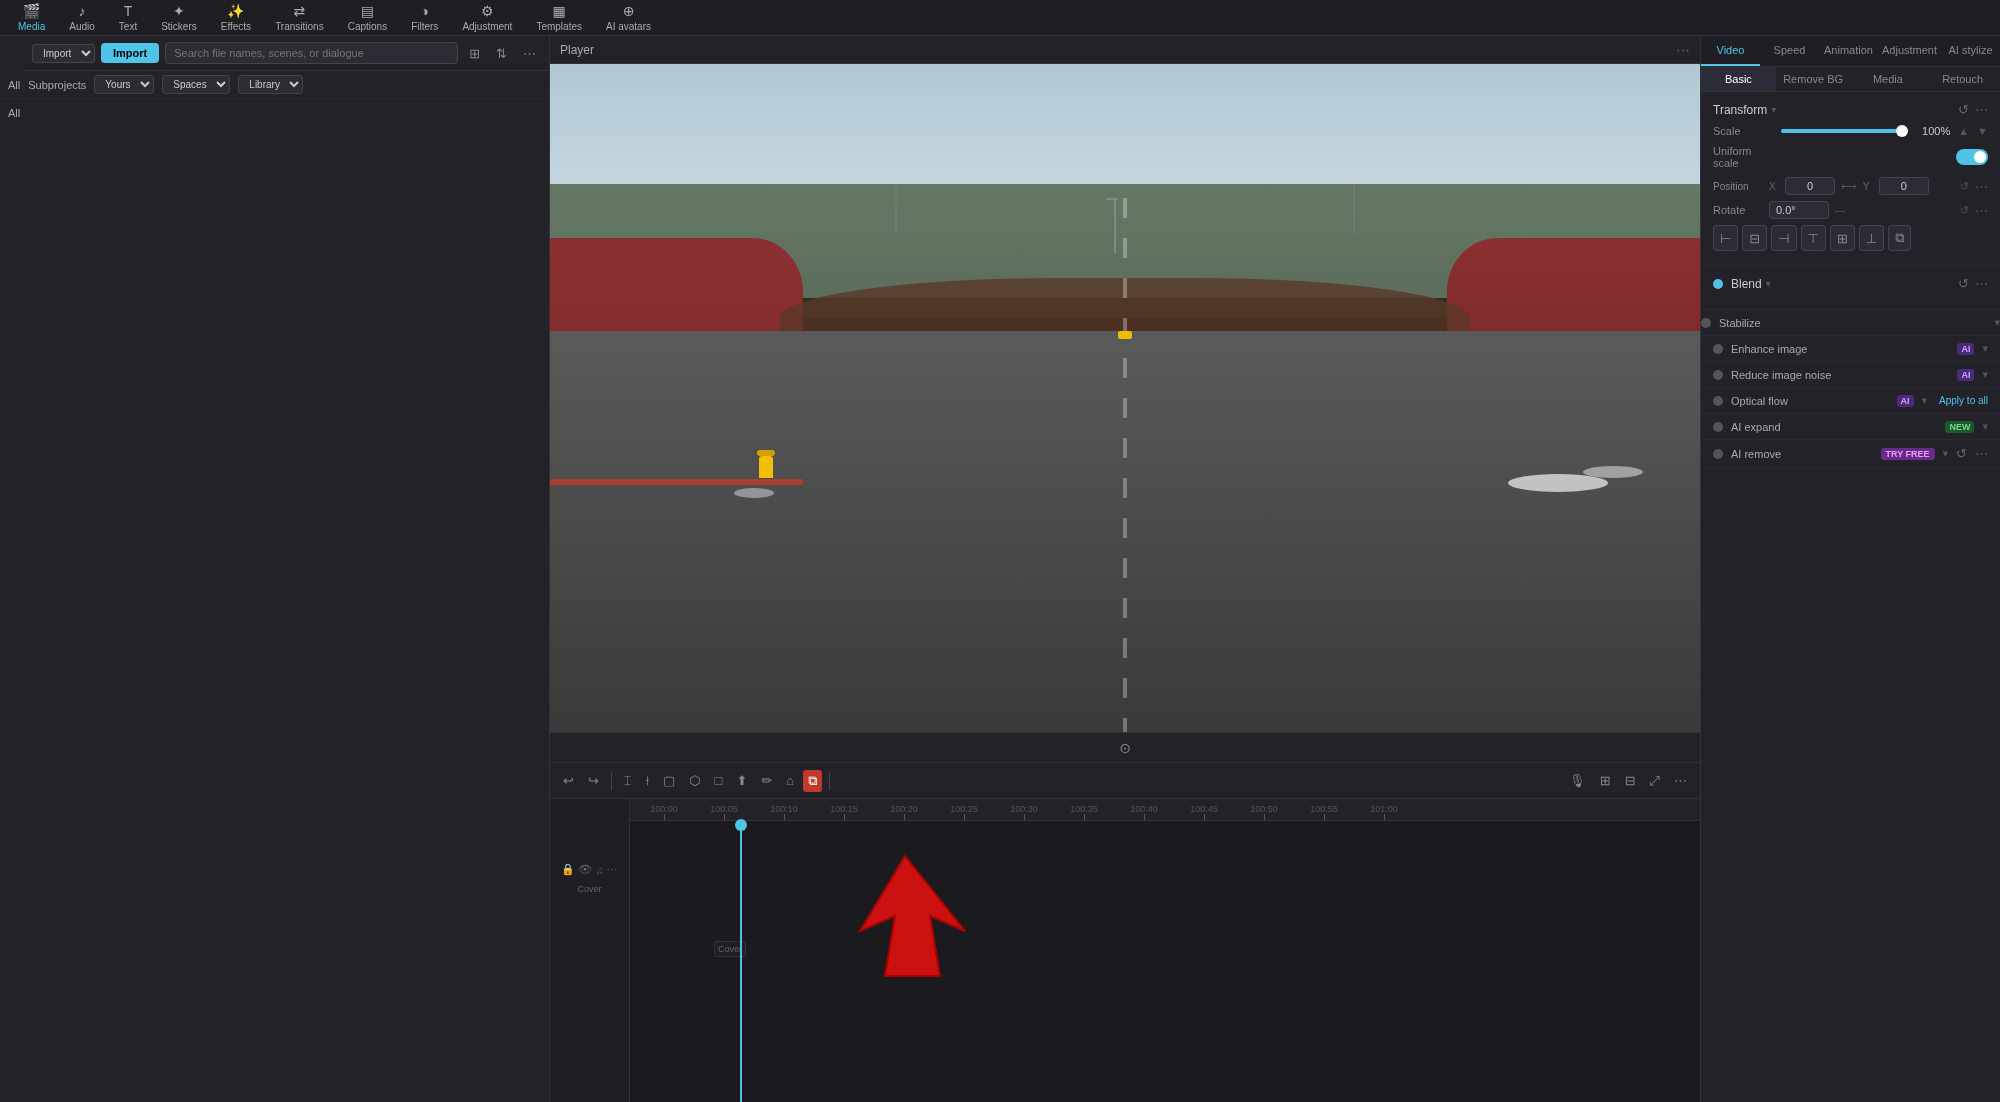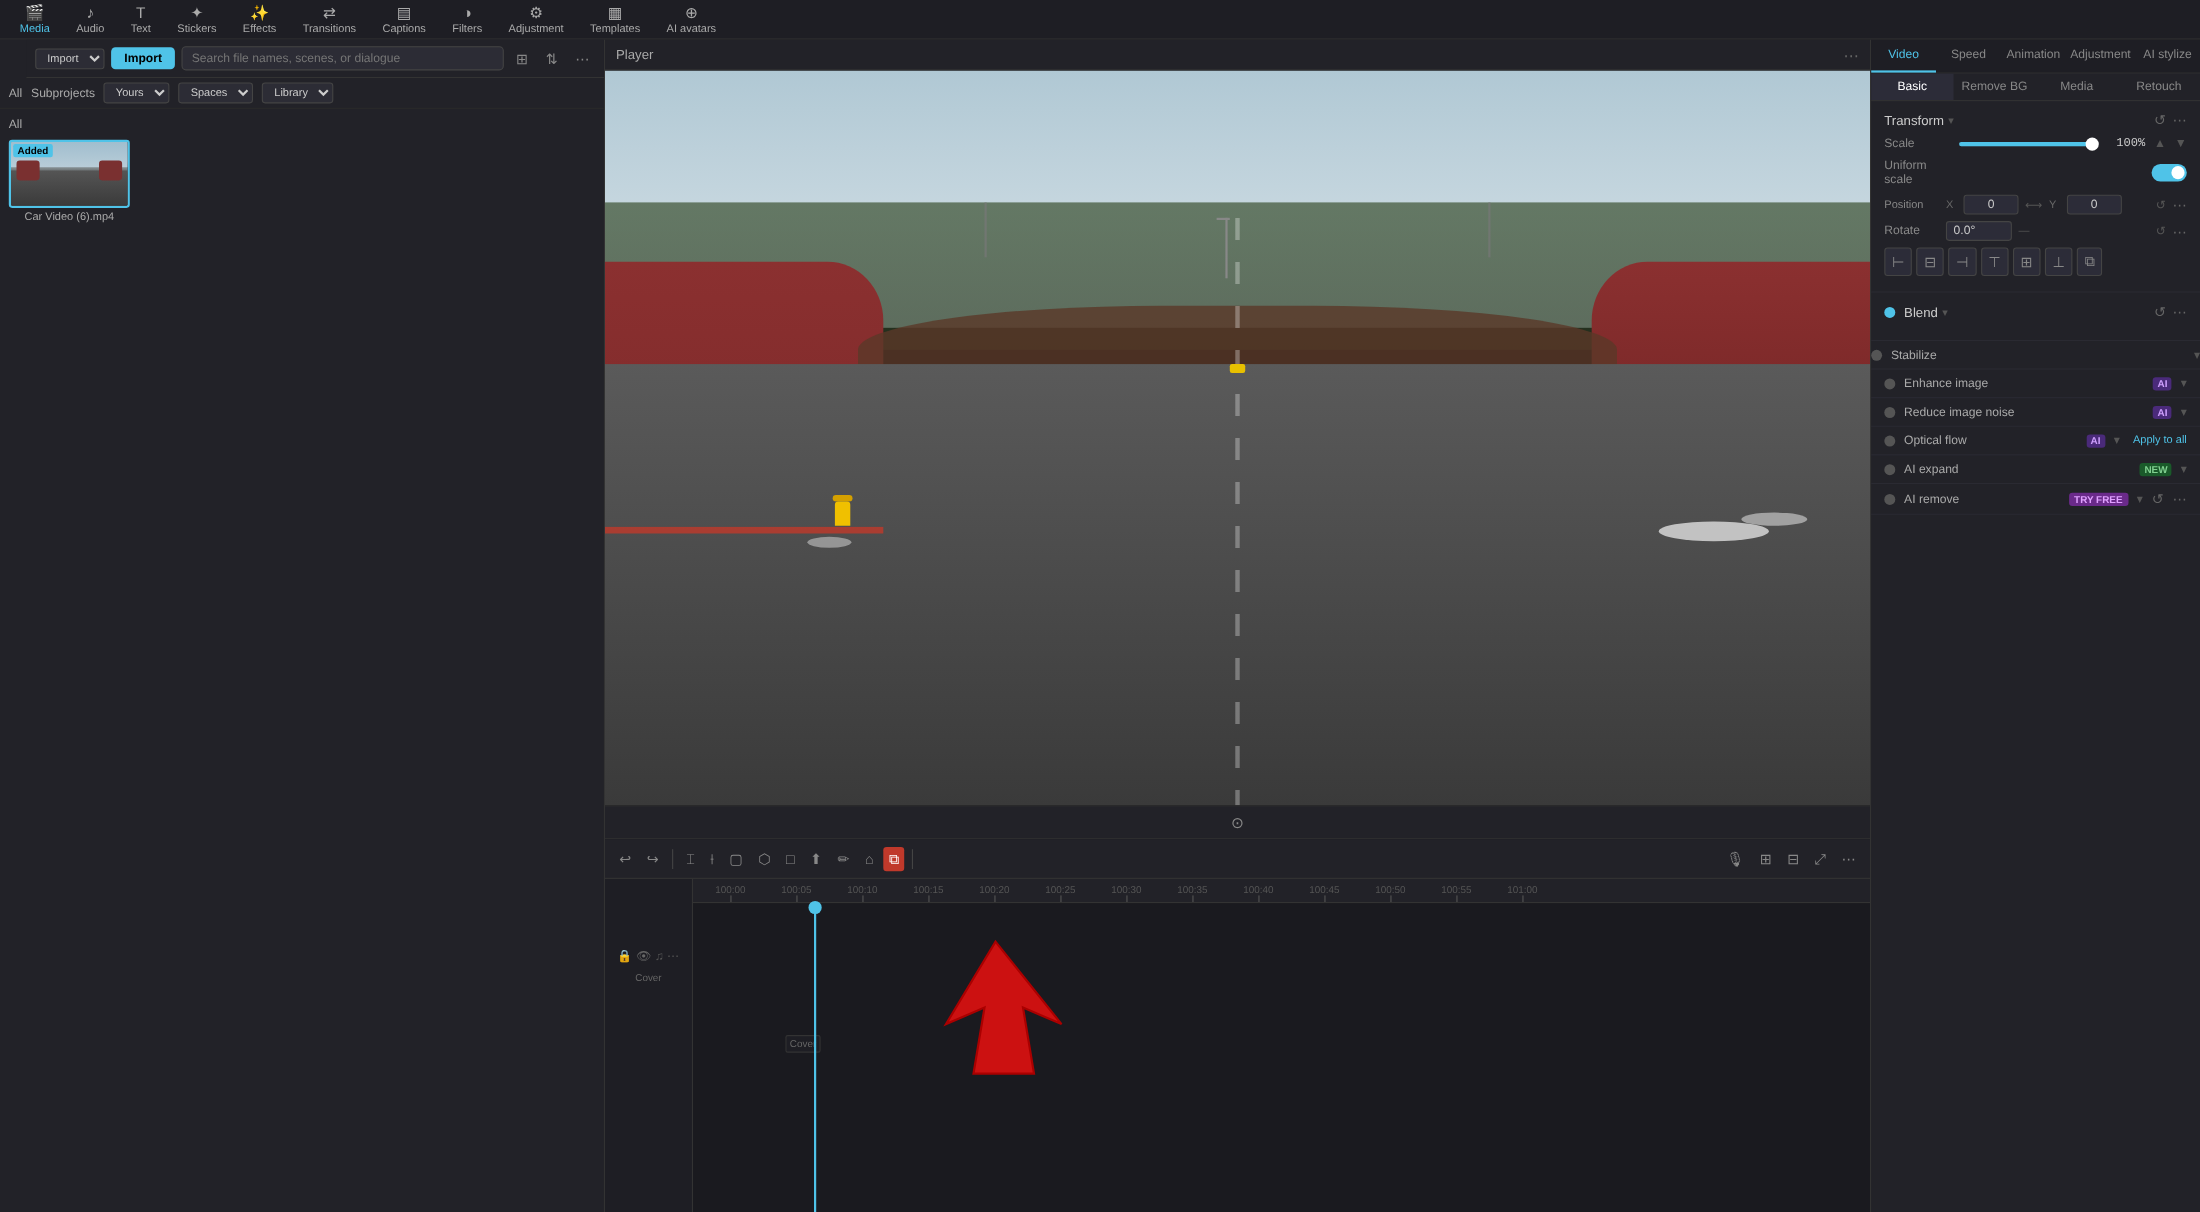--- a/index.html
+++ b/index.html
@@ -616,21 +616,20 @@
       background: #fff;
       border-radius: 50%;
       cursor: pointer;
       transform: translateX(-50%);
     }
     .param-value {
       font-size: 11px;
       color: #ccc;
       width: 40px;
       text-align: right;
-      font-family: Liberation Mono, monospace;
     }
     .param-reset {
       background: none;
       border: none;
       color: #555;
       font-size: 11px;
       cursor: pointer;
     }
 
     .toggle-on {
@@ -803,34 +802,20 @@
     </div>
     <div class="left-sub-toolbar">
       <span class="sub-label">All</span>
       <span class="sub-label">Subprojects</span>
       <select class="sub-dropdown"><option>Yours</option></select>
       <select class="sub-dropdown"><option>Spaces</option></select>
       <select class="sub-dropdown"><option>Library</option></select>
     </div>
     <div class="media-area">
       <div class="media-filter">All</div>
-      <div class="media-grid">
-        <div class="media-thumb">
-          <div class="thumb-img selected">
-            <div class="road-scene">
-              <div style="position:absolute;top:0;left:0;right:0;height:40%;background:linear-gradient(180deg,#a0bece 0%,#b8ccd8 100%)"></div>
-              <div style="position:absolute;bottom:0;left:0;right:0;height:55%;background:linear-gradient(180deg,#555 0%,#3a3a3a 100%)"></div>
-              <div style="position:absolute;top:30%;left:5%;width:20%;height:30%;background:#7a3030;border-radius:3px"></div>
-              <div style="position:absolute;top:30%;right:5%;width:20%;height:30%;background:#7a3030;border-radius:3px"></div>
-            </div>
-            <div class="thumb-label-badge">Added</div>
-          </div>
-          <div class="thumb-name">Car Video (6).mp4</div>
-        </div>
-      </div>
     </div>
   </div>
 
   <div style="display:flex;flex-direction:column;flex:1;overflow:hidden;">
 
     <div class="center-panel">
       <div class="player-header">
         <span class="player-title">Player</span>
         <span class="player-header-icon">⋯</span>
       </div>

